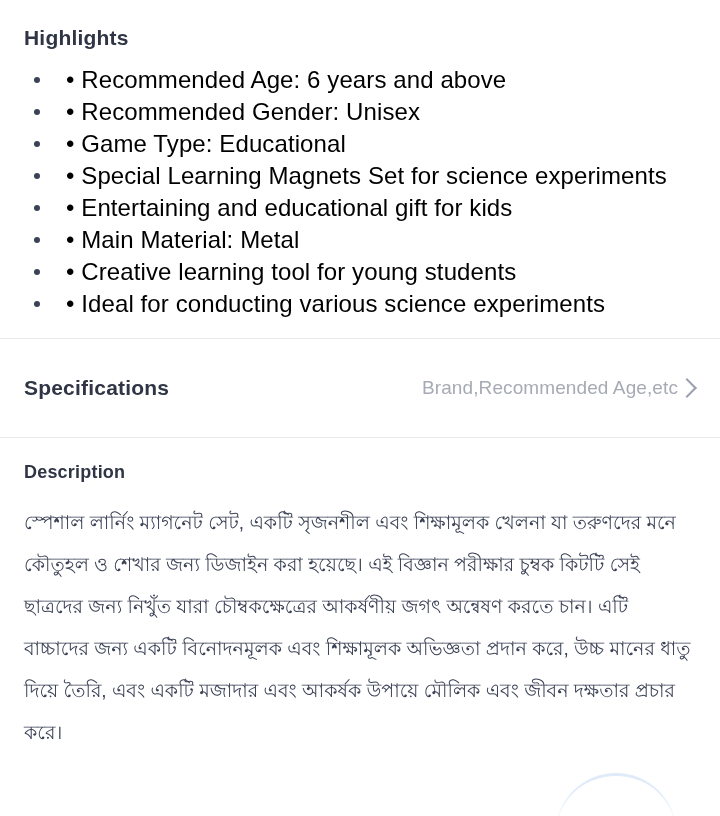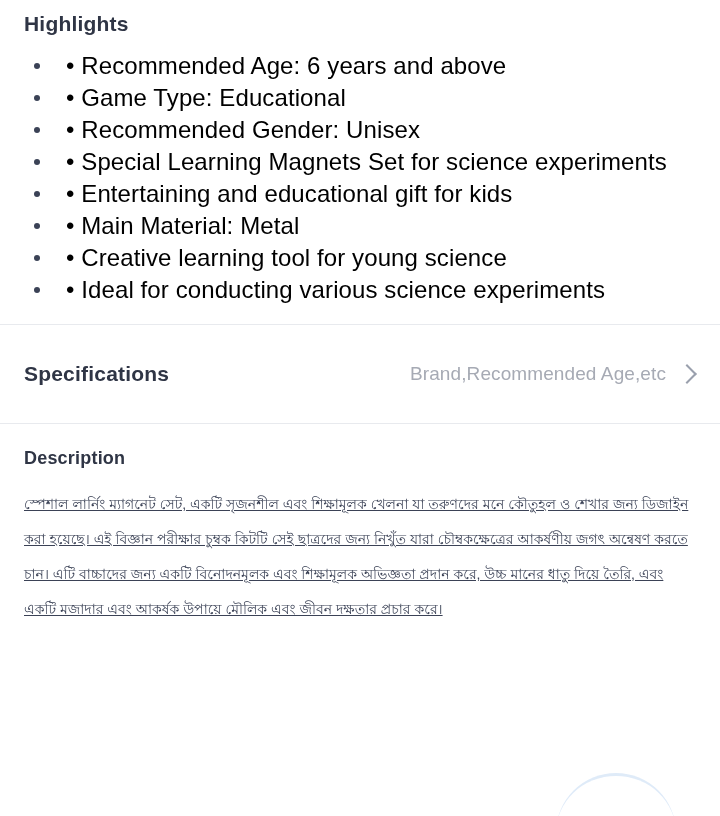--- a/index.html
+++ b/index.html
@@ -17,21 +17,21 @@
   .page {
     width: 720px;
     height: 816px;
     position: relative;
     background: #ffffff;
     box-sizing: border-box;
   }
 
   
   .section-highlights {
-    padding: 12px 24px 18px 24px;
+    padding: 26px 24px 18px 24px;
     box-sizing: border-box;
   }
   .section-title {
     font-size: 21px;
     font-weight: 700;
     color: #2f3545;
     letter-spacing: 0.2px;
     margin: 0 0 14px 0;
   }
   ul.highlight-list {
@@ -78,21 +78,21 @@
   }
   .specs-label {
     font-size: 21px;
     font-weight: 700;
     color: #2f3545;
     letter-spacing: 0.2px;
   }
   .specs-right {
     display: flex;
     align-items: center;
-    gap: 14px;
+    gap: 2px;
   }
   .specs-value {
     font-size: 19px;
     color: #a6aab4;
     letter-spacing: 0.1px;
   }
   .chevron {
     width: 12px;
     height: 12px;
     border-right: 2px solid #9aa0ad;
@@ -108,25 +108,24 @@
     box-sizing: border-box;
   }
   .desc-title {
     font-size: 18px;
     font-weight: 700;
     color: #2f3545;
     letter-spacing: 0.2px;
     margin: 0 0 18px 0;
   }
   .desc-body {
-    font-size: 14px;
-    line-height: 35px;
+    font-size: 19px;
+    line-height: 42px;
     color: #3b4256;
     text-align: left;
-    text-decoration: underline;
   }
 
   
   .corner-arc {
     position: absolute;
     right: 44px;
     bottom: -30px;
     width: 120px;
     height: 70px;
     border-top: 3px solid #dce9f8;
@@ -141,41 +140,41 @@
 
   <section class="section-highlights">
     <h2 class="section-title">Highlights</h2>
     <ul class="highlight-list">
       <li>
         <span class="outer-bullet"></span>
         <span class="txt">• Recommended Age: 6 years and above</span>
       </li>
       <li>
         <span class="outer-bullet"></span>
-        <span class="txt">• Game Type: Educational</span>
+        <span class="txt">• Recommended Gender: Unisex</span>
       </li>
       <li>
         <span class="outer-bullet"></span>
-        <span class="txt">• Recommended Gender: Unisex</span>
+        <span class="txt">• Game Type: Educational</span>
       </li>
       <li>
         <span class="outer-bullet"></span>
         <span class="txt">• Special Learning Magnets Set for science experiments</span>
       </li>
       <li>
         <span class="outer-bullet"></span>
         <span class="txt">• Entertaining and educational gift for kids</span>
       </li>
       <li>
         <span class="outer-bullet"></span>
         <span class="txt">• Main Material: Metal</span>
       </li>
       <li>
         <span class="outer-bullet"></span>
-        <span class="txt">• Creative learning tool for young science</span>
+        <span class="txt">• Creative learning tool for young students</span>
       </li>
       <li>
         <span class="outer-bullet"></span>
         <span class="txt">• Ideal for conducting various science experiments</span>
       </li>
     </ul>
   </section>
 
   <div class="divider"></div>
 

